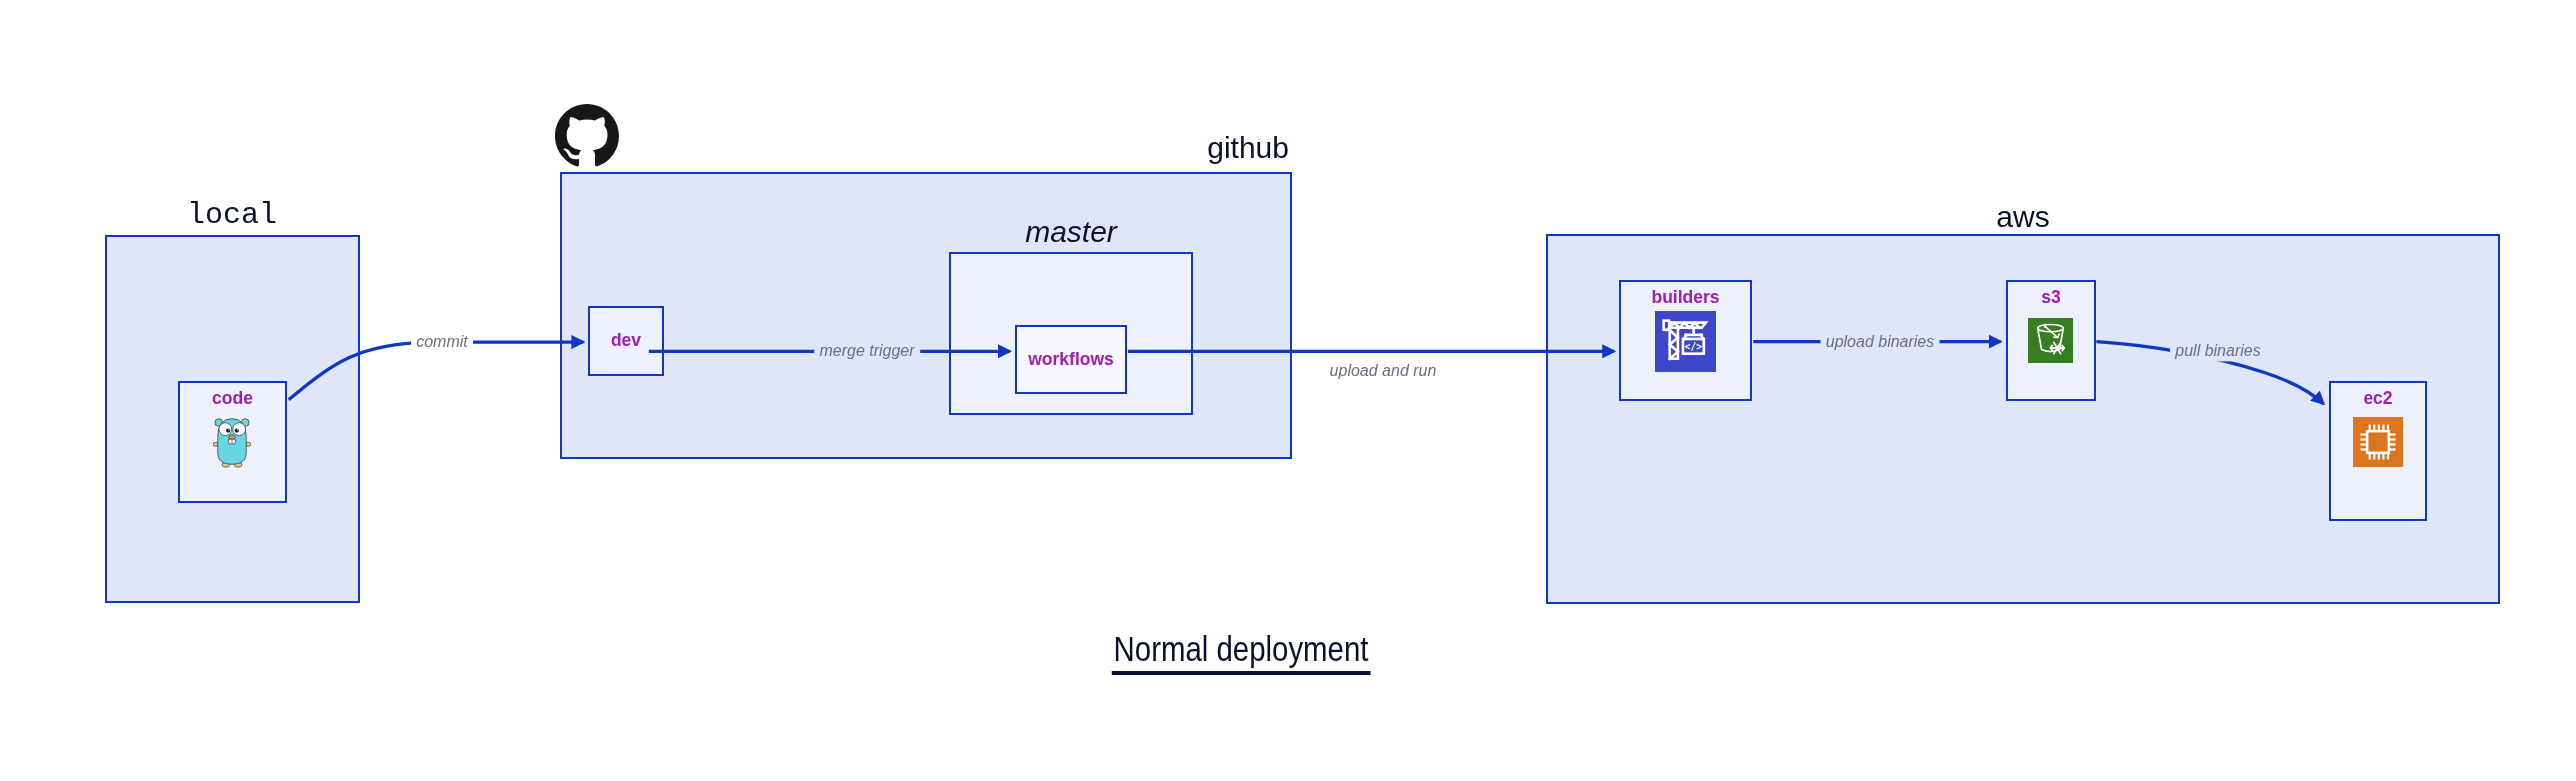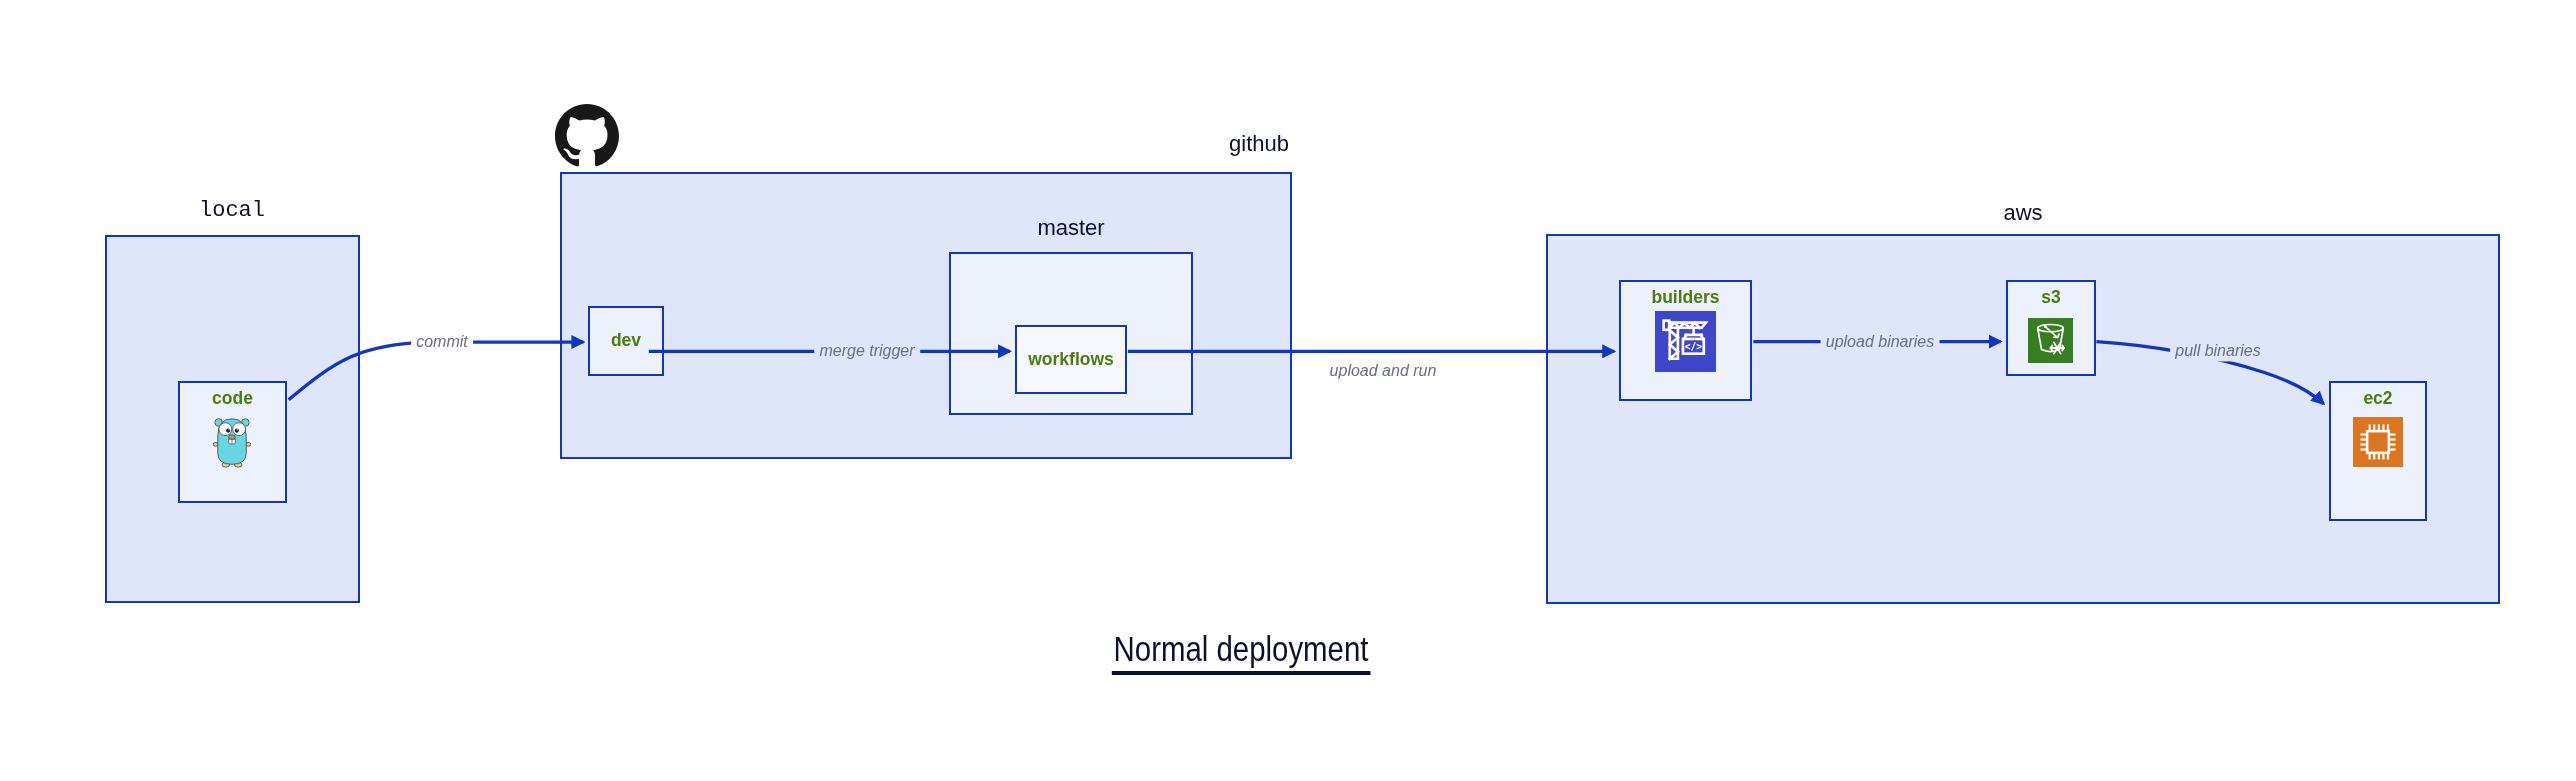--- a/index.html
+++ b/index.html
@@ -17,36 +17,36 @@
   .lvl3{background:#f6f8fe;z-index:3;}
 
   #local-box   {left:105px;top:235px;width:255px;height:368px;}
   #code-box    {left:178px;top:381px;width:109px;height:122px;}
   #github-box  {left:560px;top:172px;width:732px;height:287px;}
   #dev-box     {left:588px;top:306px;width:76px;height:70px;}
   #master-box  {left:949px;top:252px;width:244px;height:163px;}
   #workflows-box{left:1015px;top:325px;width:112px;height:69px;}
   #aws-box     {left:1546px;top:234px;width:954px;height:370px;}
   #builders-box{left:1619px;top:280px;width:133px;height:121px;}
-  #s3-box      {left:2006px;top:280px;width:90px;height:96px;}
+  #s3-box      {left:2006px;top:280px;width:90px;height:121px;}
   #ec2-box     {left:2329px;top:381px;width:98px;height:140px;}
 
   
   .container-label{
-    position:absolute;color:#0c1030;font-size:22px;line-height:1;
+    position:absolute;color:#0c1030;font-size:30px;line-height:1;
     z-index:4;white-space:nowrap;
   }
   #local-label {left:232px;top:200px;transform:translateX(-50%);font-family:Liberation Mono, monospace;}
   #github-label{left:1289px;top:133px;transform:translateX(-100%);}
-  #master-label{left:1071px;top:217px;transform:translateX(-50%);}
+  #master-label{left:1071px;top:217px;transform:translateX(-50%);font-style:italic;}
   #aws-label   {left:2023px;top:202px;transform:translateX(-50%);}
 
   .node-label{
     position:absolute;left:0;right:0;text-align:center;
-    color:#4d7c0f;font-weight:bold;font-size:17.5px;line-height:1;z-index:4;
+    color:#a21caf;font-weight:bold;font-size:17.5px;line-height:1;z-index:4;
     white-space:nowrap;
   }
   .node-label.top{top:6.7px;}
   .node-label.center{top:50%;transform:translateY(-50%);}
 
   
   .node-icon{position:absolute;z-index:4;}
   #gopher-icon   {left:213px;top:414px;width:38px;height:55px;}
   #codebuild-icon{left:1655px;top:311px;width:61px;height:61px;}
   #s3-icon       {left:2028px;top:318px;width:45px;height:45px;}

